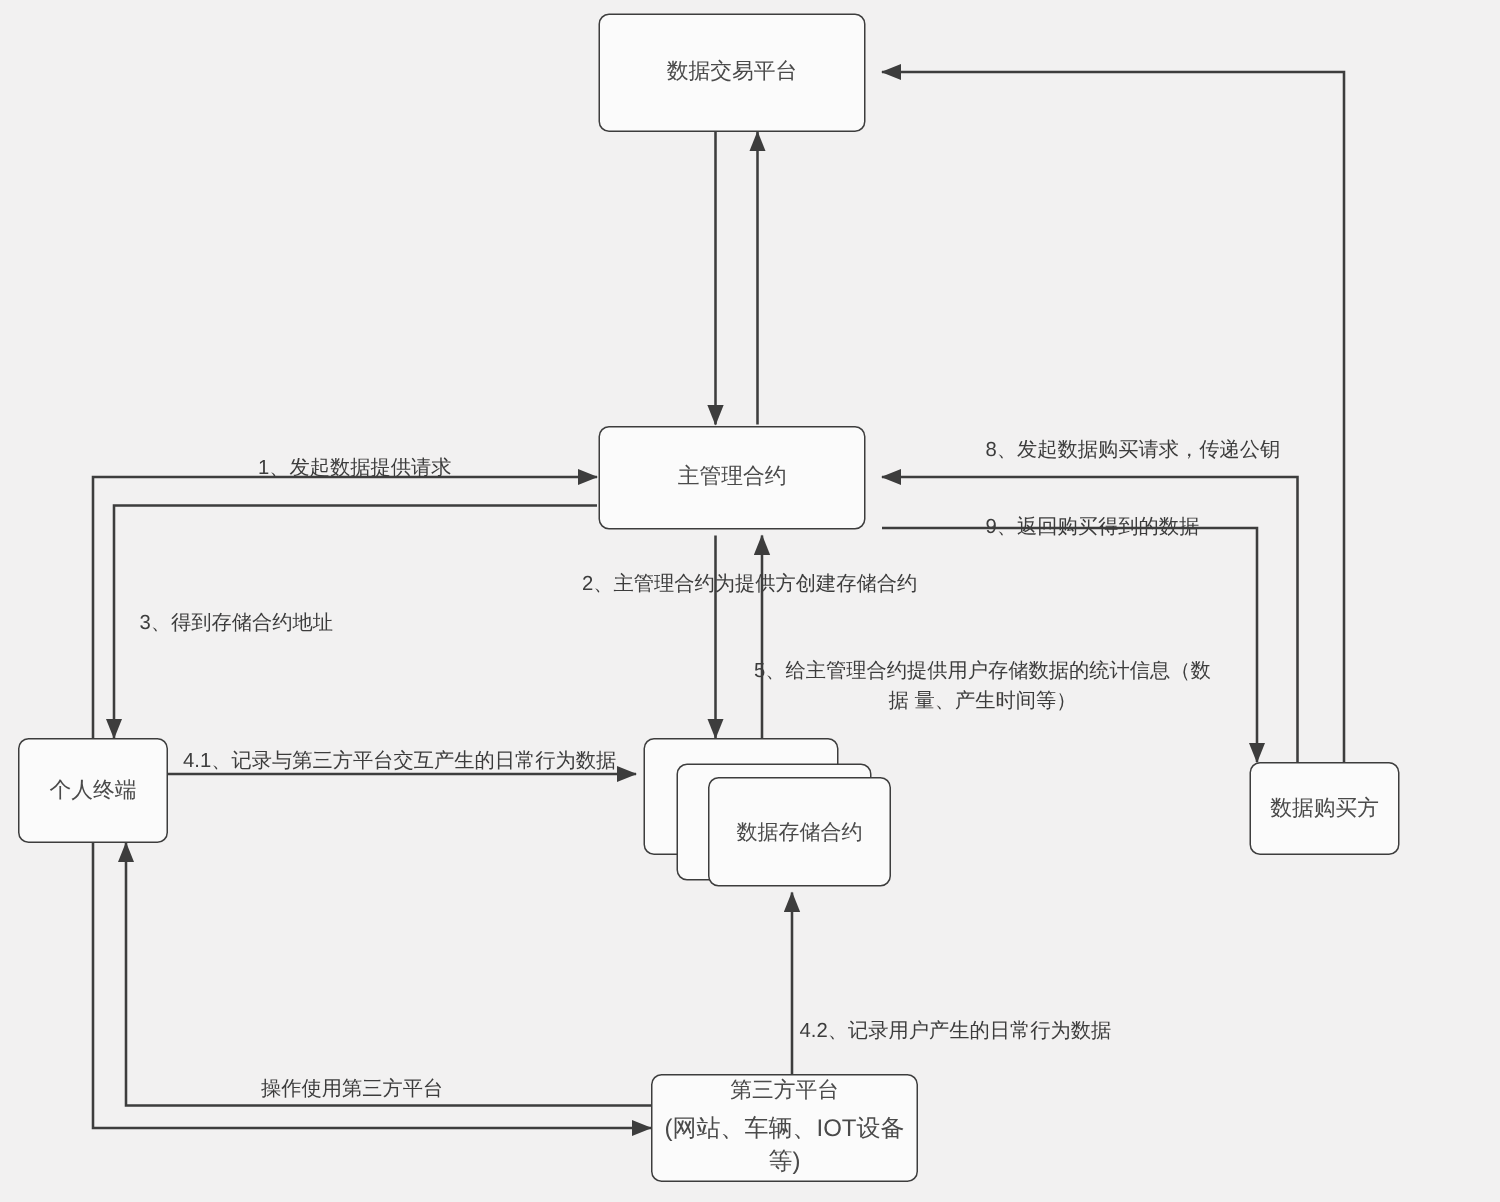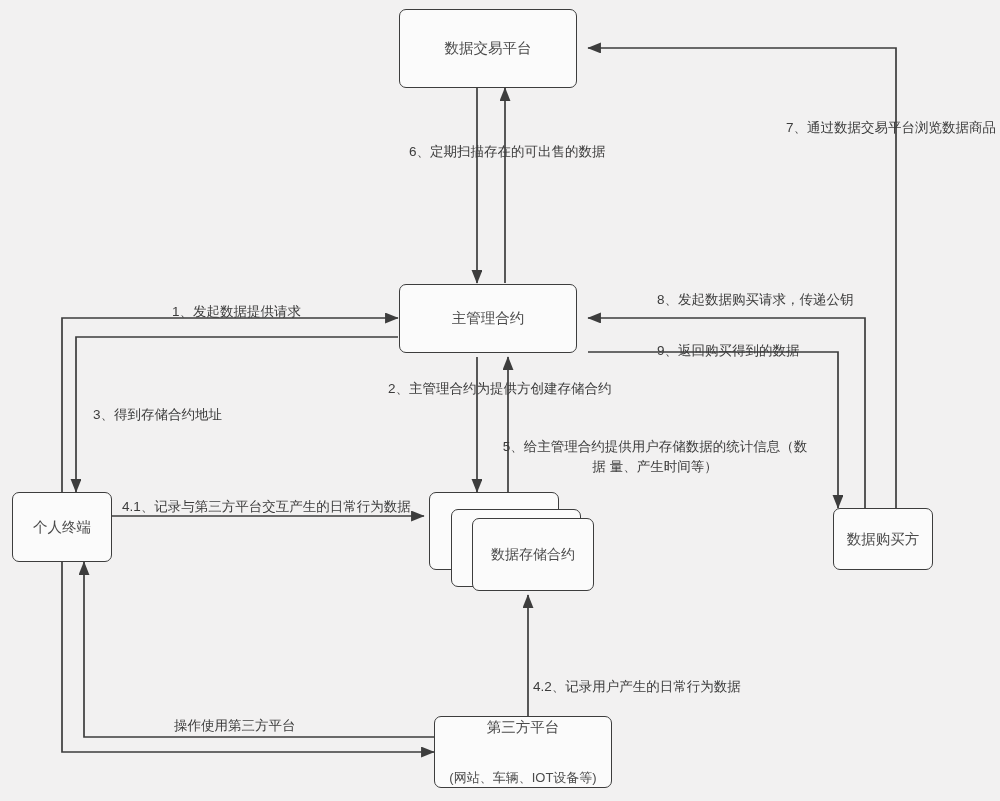--- a/index.html
+++ b/index.html
@@ -35,21 +35,21 @@
     display: flex;
     align-items: center;
     justify-content: center;
     text-align: center;
     color: #4a4a4a;
     font-size: 14.5px;
     line-height: 1.42;
     z-index: 3;
   }
   .node .lbl { display: block; }
-  .node .lbl2 { display: block; font-size: 13px; }
+  .node .lbl2 { display: block; font-size: 16px; }
   .stack-card {
     position: absolute;
     box-sizing: border-box;
     background: #fbfbfb;
     border: 1.6px solid #3d3d3d;
     border-radius: 7px;
     z-index: 3;
   }
   .stack-card.back { z-index: 3; }
   .stack-card.mid  { z-index: 4; }
@@ -129,23 +129,21 @@
 
   <div class="node" style="left:833px; top:508px; width:100px; height:62px;">
     <span class="lbl">数据购买方</span>
   </div>
 
   <div class="node" style="left:434px; top:716px; width:178px; height:72px; flex-direction:column;justify-content:space-between;">
     <span class="lbl">第三方平台</span>
     <span class="lbl2">(网站、车辆、IOT设备等)</span>
   </div>
 
-  <div class="edge-label" style="left:409px; top:142px;">6、定期扫描存在的可出售的数据</div>
 
-  <div class="edge-label" style="left:786px; top:118px;">7、通过数据交易平台浏览数据商品</div>
 
   <div class="edge-label" style="left:172px; top:302px;">1、发起数据提供请求</div>
 
   <div class="edge-label" style="left:657px; top:290px;">8、发起数据购买请求，传递公钥</div>
 
   <div class="edge-label" style="left:657px; top:341px;">9、返回购买得到的数据</div>
 
   <div class="edge-label" style="left:388px; top:379px;">2、主管理合约为提供方创建存储合约</div>
 
   <div class="edge-label" style="left:93px; top:405px;">3、得到存储合约地址</div>

